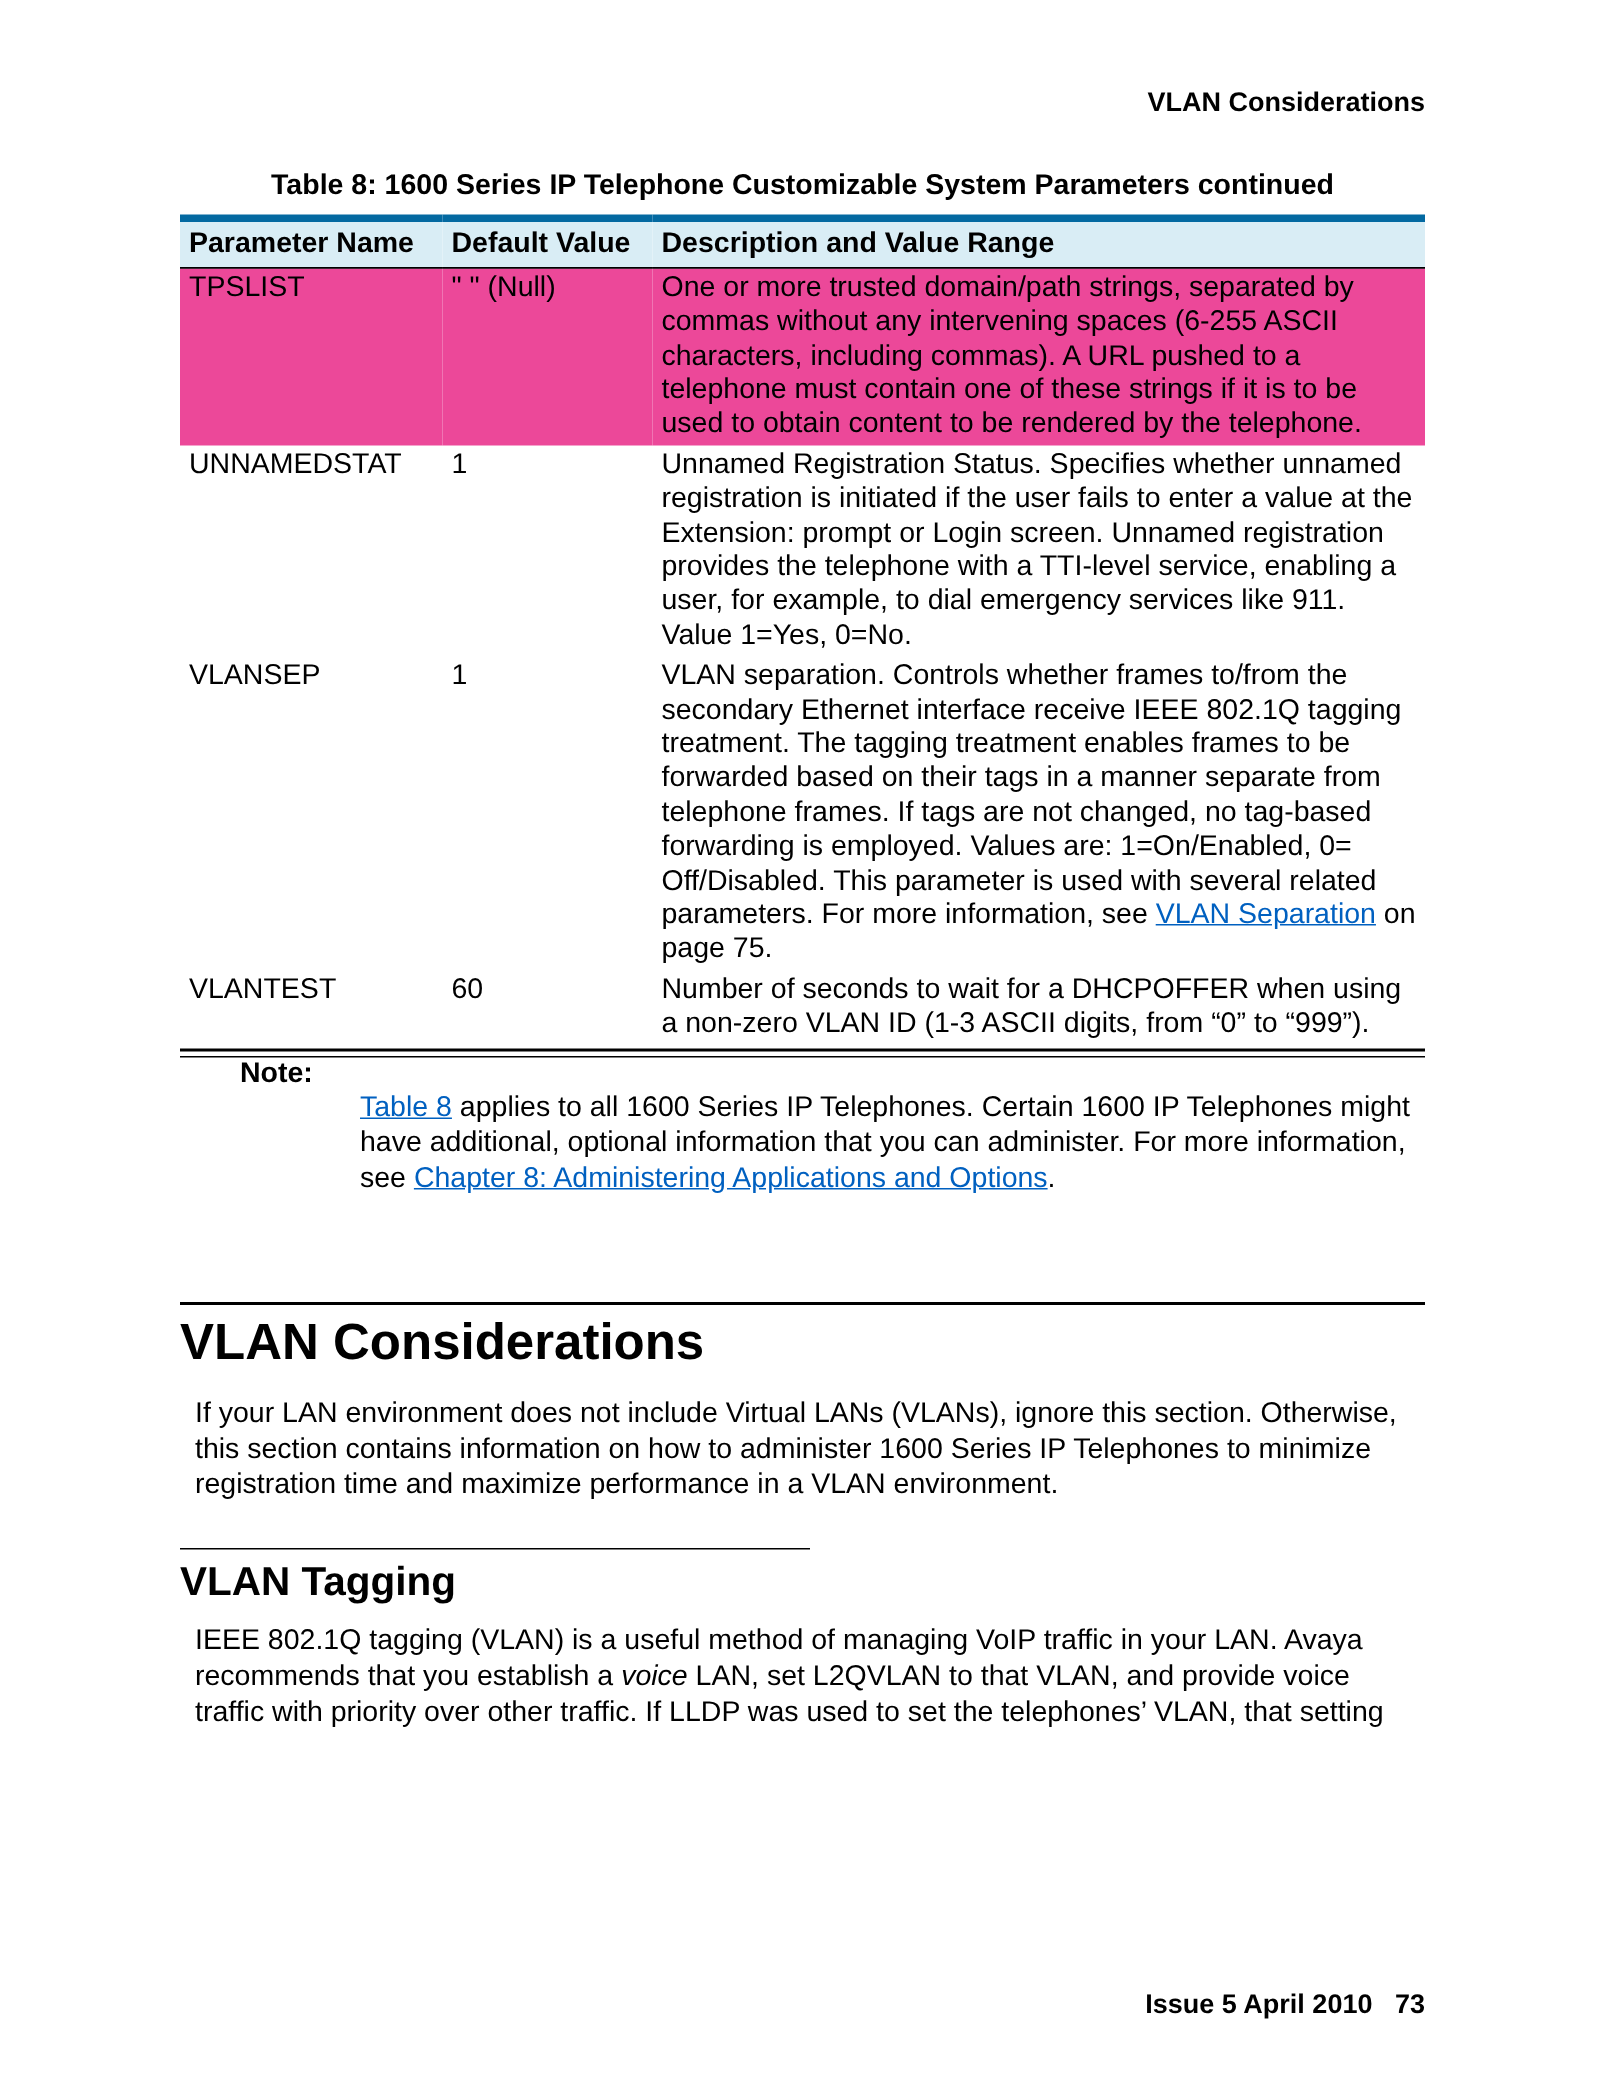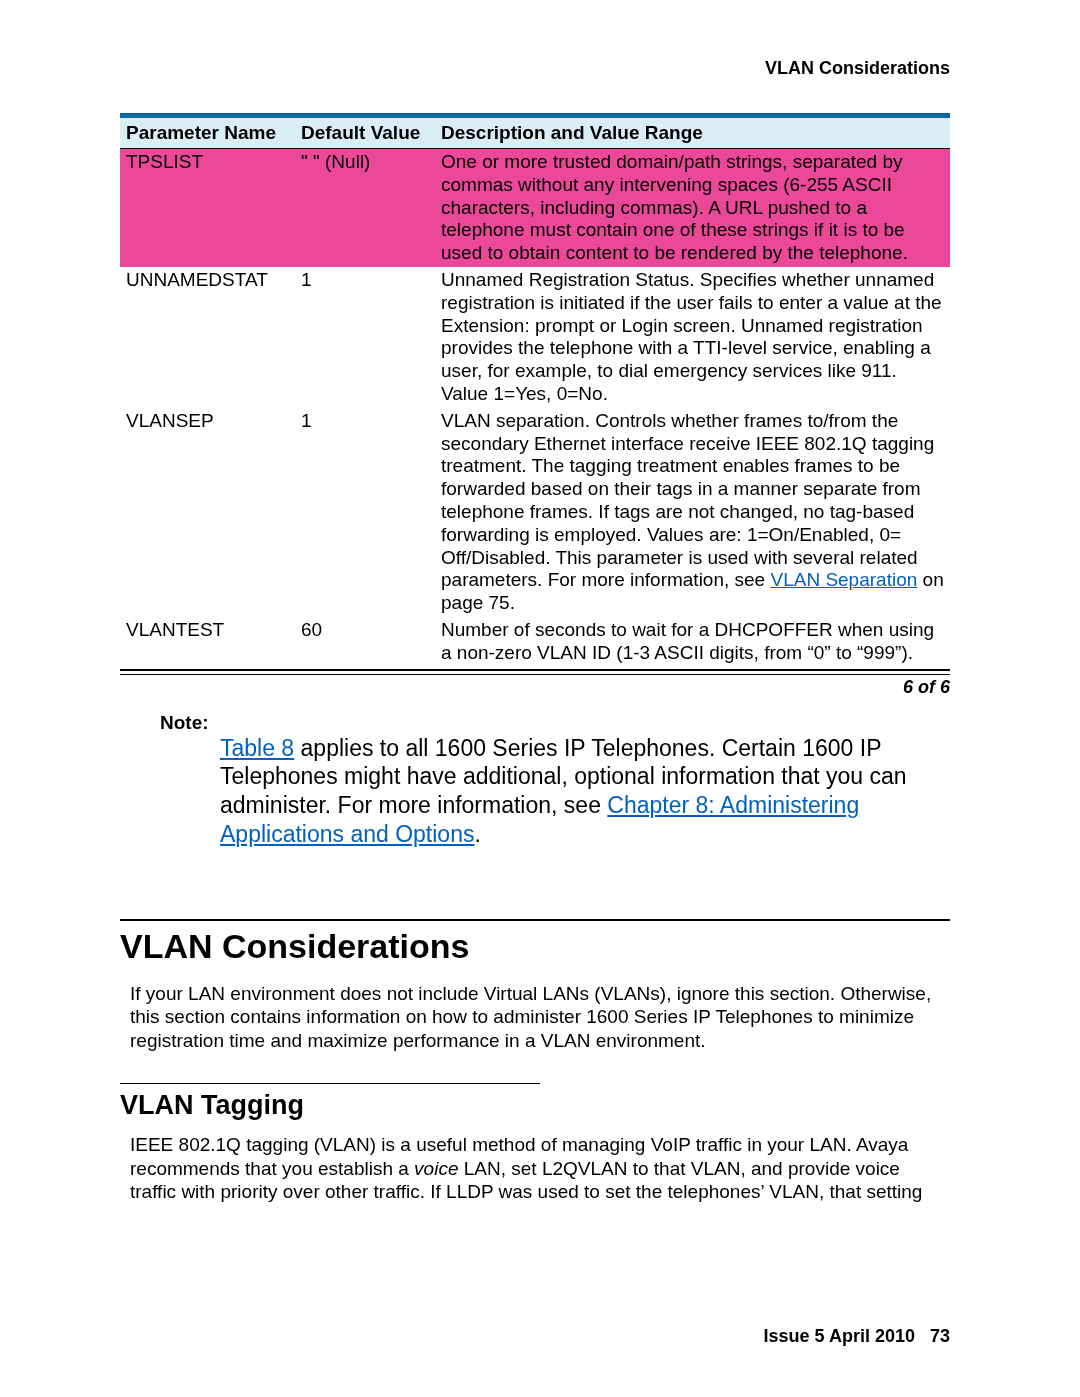--- a/index.html
+++ b/index.html
@@ -67,22 +67,22 @@
     margin-bottom: 14px;
   }
   .note-block {
     margin-left: 40px;
   }
   .note-label {
     font-weight: bold;
     font-size: 19px;
   }
   .note-body {
-    font-size: 23px;
-    margin-left: 60px;
+    font-size: 19px;
+    margin-left: 80px;
     line-height: 1.25;
   }
   a.xref {
     color: #0060c0;
     text-decoration: underline;
   }
   .sect-rule {
     border: none;
     border-top: 2px solid #000;
     margin-top: 70px;
@@ -121,20 +121,21 @@
     font-family: Liberation Sans, sans-serif;
   }
 </style>
 </head>
 <body>
 
 <div class="page">
 
   <div class="run-head">VLAN Considerations</div>
 
+  <div class="table-caption">Table 8: 1600 Series IP Telephone Customizable System Parameters  continued</div>
 
   <table class="params">
     <colgroup>
       <col class="c1">
         <col class="c2">
         <col class="c3">
     </colgroup>
     <thead>
       <tr>
         <th>Parameter Name</th>
@@ -163,21 +164,20 @@
         </td>
       </tr>
       <tr>
         <td>VLANTEST</td>
         <td>60</td>
         <td>Number of seconds to wait for a DHCPOFFER when using a non-zero VLAN ID (1-3 ASCII digits, from “0” to “999”).</td>
       </tr>
     </tbody>
   </table>
   <div class="table-end-rule"></div>
-  <div class="pager">6 of 6</div>
 
   <div class="note-block">
     <div class="note-label">Note:</div>
     <div class="note-body">
       <a href="#" class="xref">Table 8</a><span> applies to all 1600 Series IP Telephones. Certain 1600 IP Telephones might have additional, optional information that you can administer. For more information, see </span><a href="#" class="xref">Chapter 8: Administering Applications and Options</a><span>.</span>
     </div>
   </div>
 
   <hr class="sect-rule">
   <h1 class="section">VLAN Considerations</h1>

